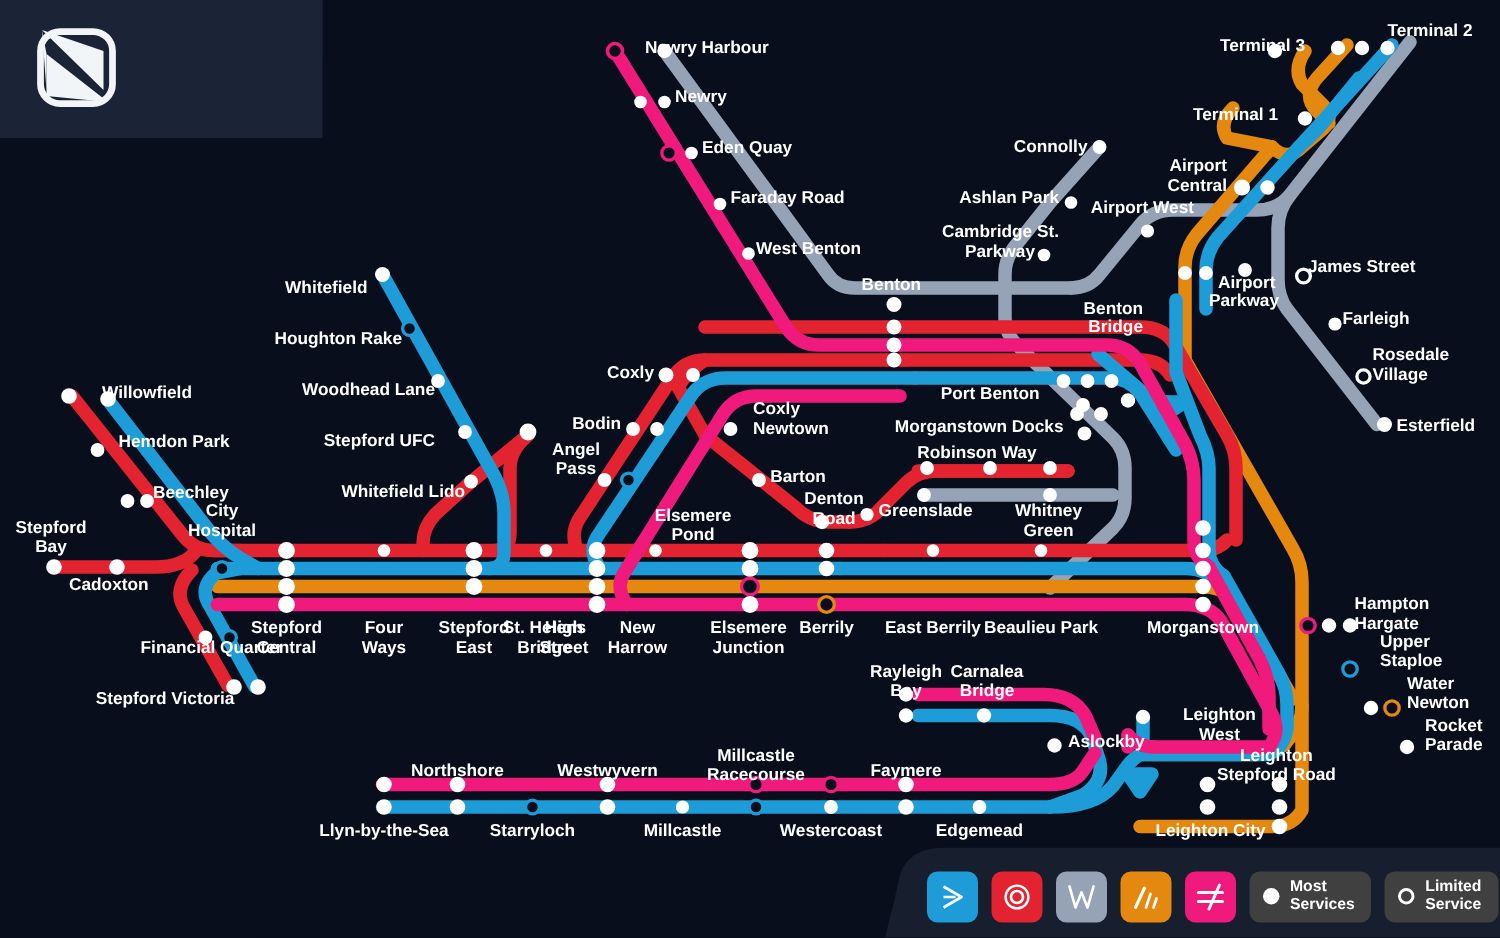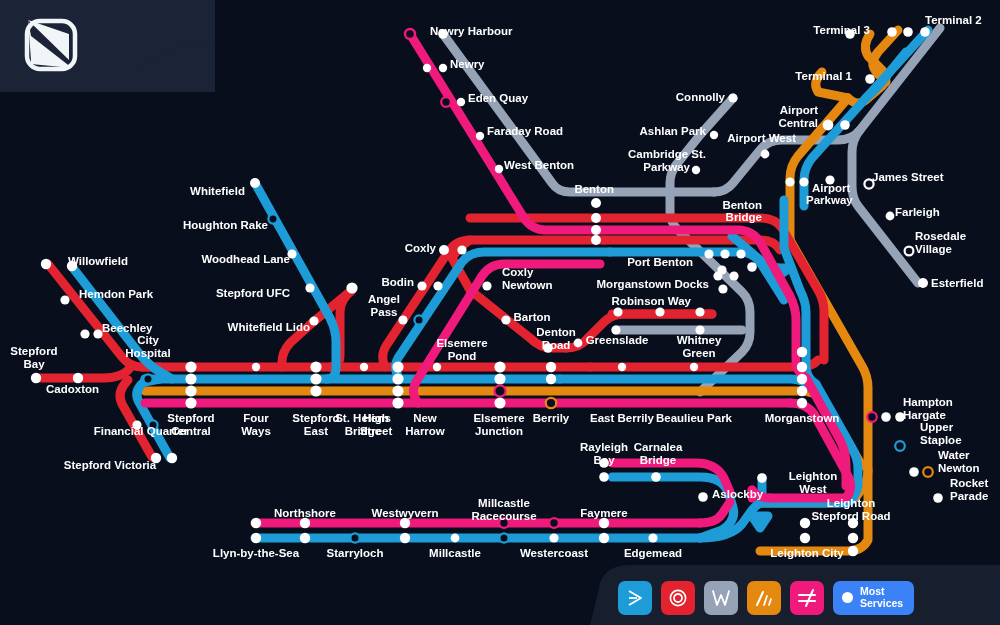--- a/index.html
+++ b/index.html
@@ -36,21 +36,21 @@
     display:flex;align-items:center;gap:9px;
     padding-left:18px;box-sizing:border-box;
   }
   .legend-chip{
     width:34px;height:34px;border-radius:7px;
     display:flex;align-items:center;justify-content:center;
     flex:0 0 auto;cursor:pointer;
   }
   .legend-chip svg{display:block;}
   .legend-pill{
-    height:34px;border-radius:7px;background:#3b82f6;
+    height:34px;border-radius:7px;background:#404040;
     display:flex;align-items:center;gap:7px;
     padding:0 11px 0 9px;flex:0 0 auto;cursor:pointer;
   }
   .legend-pill .dotfull{
     width:11px;height:11px;border-radius:50%;background:#fff;flex:0 0 auto;
   }
   .legend-pill .dotopen{
     width:11px;height:11px;border-radius:50%;background:transparent;
     border:2.2px solid #fff;box-sizing:border-box;flex:0 0 auto;
   }
@@ -514,15 +514,20 @@
         <path d="M3,8 L19,8" stroke="#fff" stroke-width="2" stroke-linecap="round"></path>
         <path d="M3,14 L19,14" stroke="#fff" stroke-width="2" stroke-linecap="round"></path>
         <path d="M17,3 L10,19" stroke="#fff" stroke-width="2" stroke-linecap="round"></path>
       </svg>
     </div>
     <div class="legend-pill">
       <span class="dotfull"></span>
       <span class="ptxt">Most
 Services</span>
     </div>
+    <div class="legend-pill">
+      <span class="dotopen"></span>
+      <span class="ptxt">Limited
+Service</span>
+    </div>
   </div>
 
 </div>
 
 </body></html>

